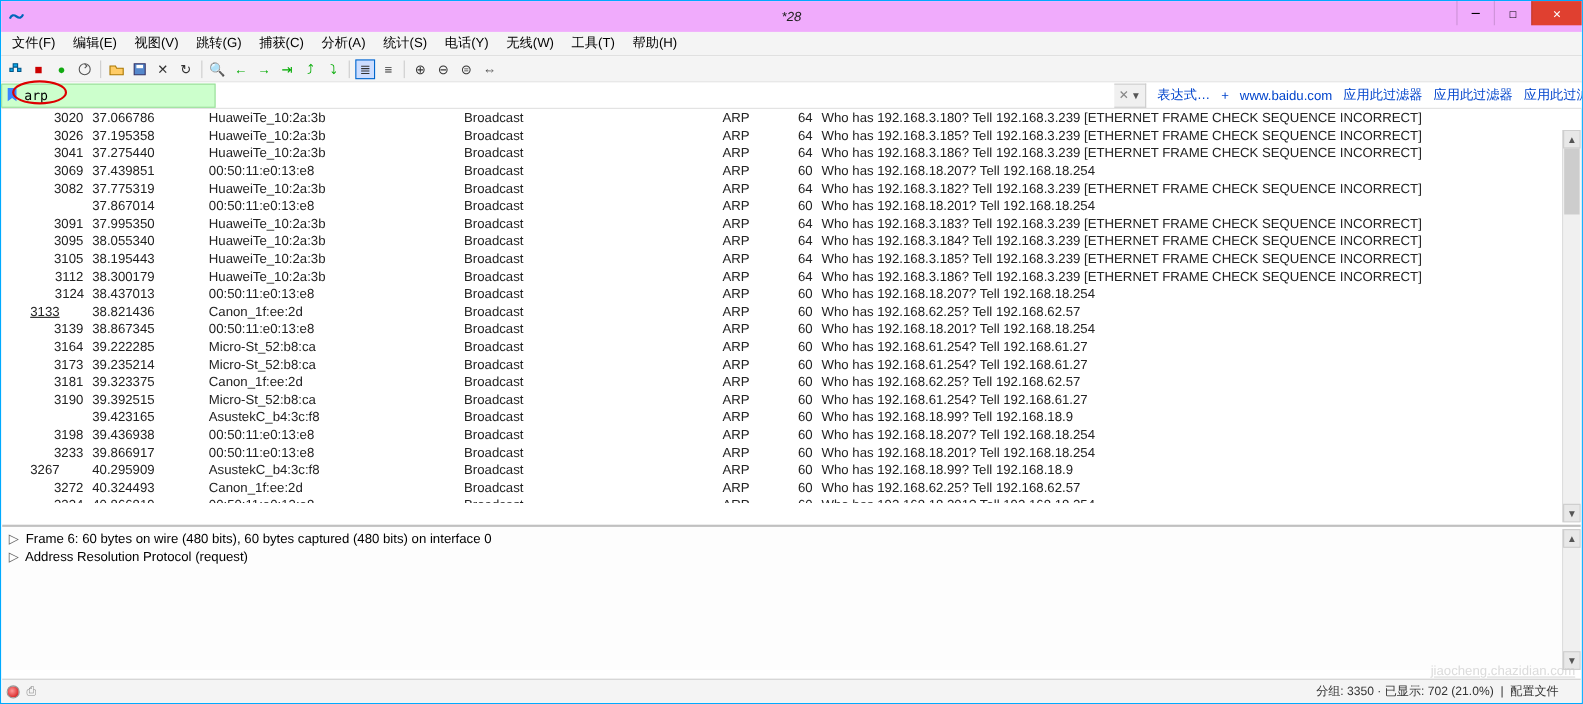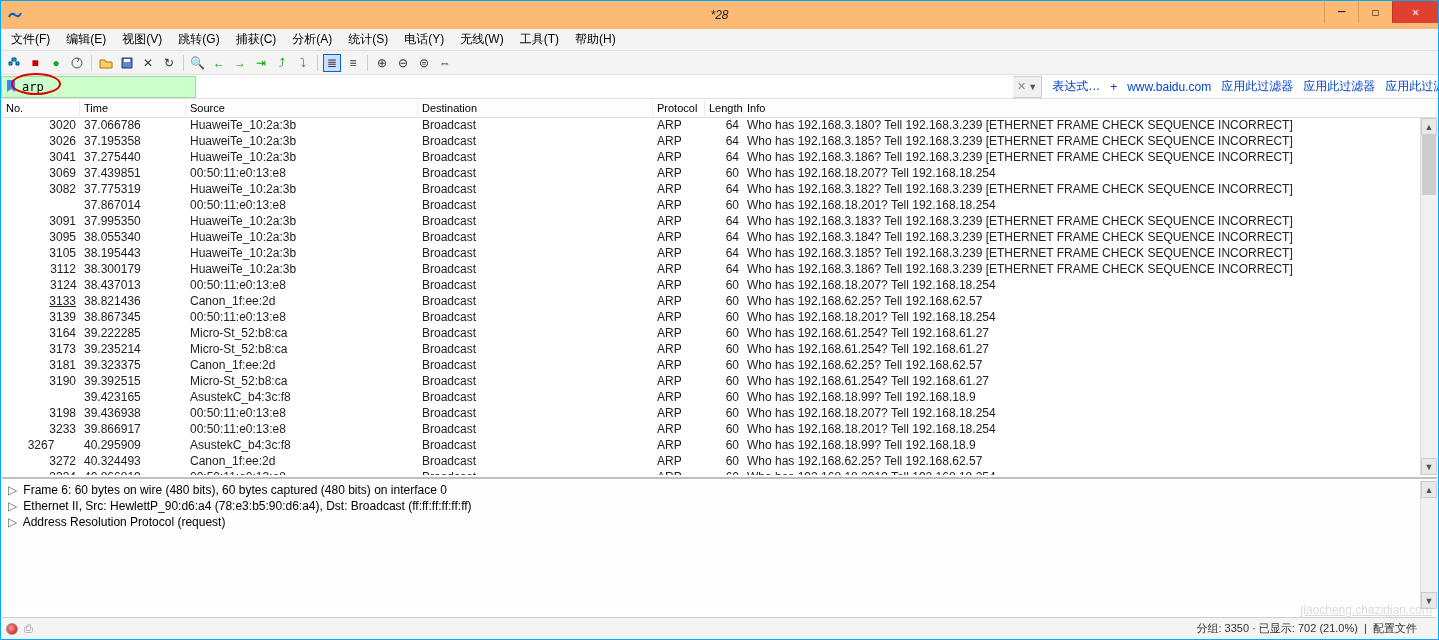--- a/index.html
+++ b/index.html
@@ -1,18 +1,18 @@
 <!DOCTYPE html>
 <html><head>
 <meta charset="utf-8">
 <style>
 * { margin: 0; padding: 0; box-sizing: border-box; font-family: Tahoma, Arial, sans-serif; }
 body { width: 1439px; height: 640px; overflow: hidden; background: #fff; border: 1px solid #00aaff; position: relative; }
 
-.titlebar { height: 28px; background: #fdba74; display: flex; align-items: center; justify-content: center; position: relative; }
+.titlebar { height: 28px; background: #f0abfc; display: flex; align-items: center; justify-content: center; position: relative; }
 .titlebar-title { color: #222; font-size: 12px; font-style: italic; }
 .app-icon { position: absolute; left: 6px; top: 6px; width: 16px; height: 16px; }
 .win-controls { position: absolute; right: 0; top: 0; display: flex; }
 .win-btn { width: 34px; height: 22px; display: flex; align-items: center; justify-content: center; font-family: monospace; font-size: 12px; cursor: pointer; border-left: 1px solid rgba(0,0,0,.15); }
 .win-close { background: #e04030; color: #fff; width: 46px; font-weight: bold; }
 
 .menubar { height: 22px; background: #f4f4f4; display: flex; align-items: center; padding: 0 2px; font-size: 12px; border-bottom: 1px solid #e0e0e0; }
 .menu-item { padding: 0 8px; cursor: pointer; }
 
 .toolbar { height: 24px; background: #f4f4f4; display: flex; align-items: center; padding: 0 4px; gap: 3px; border-bottom: 1px solid #e0e0e0; }
@@ -151,42 +151,33 @@
     <span class="filter-link">表达式…</span>
     <span class="filter-link">+</span>
     <span class="filter-link">www.baidu.com</span>
     <span class="filter-link">应用此过滤器</span>
     <span class="filter-link">应用此过滤器</span>
     <span class="filter-link">应用此过滤器</span>
   </div>
 </div>
 
 <div class="packet-list">
-  <div class="packet-header">
-    <div class="col-no">No.</div>
-    <div class="col-time">Time</div>
-    <div class="col-source">Source</div>
-    <div class="col-dest">Destination</div>
-    <div class="col-proto">Protocol</div>
-    <div class="col-len">Length</div>
-    <div class="col-info">Info</div>
-  </div>
   <div class="packet-rows" id="packet-rows">
       <div class="packet-row"><div class="col-no" style="text-align: right;">3020</div><div class="col-time">37.066786</div><div class="col-source">HuaweiTe_10:2a:3b</div><div class="col-dest">Broadcast</div><div class="col-proto">ARP</div><div class="col-len" style="text-align: right;">64</div><div class="col-info">Who has 192.168.3.180? Tell 192.168.3.239 [ETHERNET FRAME CHECK SEQUENCE INCORRECT]</div></div>
       <div class="packet-row"><div class="col-no" style="text-align: right;">3026</div><div class="col-time">37.195358</div><div class="col-source">HuaweiTe_10:2a:3b</div><div class="col-dest">Broadcast</div><div class="col-proto">ARP</div><div class="col-len" style="text-align: right;">64</div><div class="col-info">Who has 192.168.3.185? Tell 192.168.3.239 [ETHERNET FRAME CHECK SEQUENCE INCORRECT]</div></div>
       <div class="packet-row"><div class="col-no" style="text-align: right;">3041</div><div class="col-time">37.275440</div><div class="col-source">HuaweiTe_10:2a:3b</div><div class="col-dest">Broadcast</div><div class="col-proto">ARP</div><div class="col-len" style="text-align: right;">64</div><div class="col-info">Who has 192.168.3.186? Tell 192.168.3.239 [ETHERNET FRAME CHECK SEQUENCE INCORRECT]</div></div>
       <div class="packet-row"><div class="col-no" style="text-align: right;">3069</div><div class="col-time">37.439851</div><div class="col-source">00:50:11:e0:13:e8</div><div class="col-dest">Broadcast</div><div class="col-proto">ARP</div><div class="col-len" style="text-align: right;">60</div><div class="col-info">Who has 192.168.18.207? Tell 192.168.18.254</div></div>
       <div class="packet-row"><div class="col-no" style="text-align: right;">3082</div><div class="col-time">37.775319</div><div class="col-source">HuaweiTe_10:2a:3b</div><div class="col-dest">Broadcast</div><div class="col-proto">ARP</div><div class="col-len" style="text-align: right;">64</div><div class="col-info">Who has 192.168.3.182? Tell 192.168.3.239 [ETHERNET FRAME CHECK SEQUENCE INCORRECT]</div></div>
       <div class="packet-row"><div class="col-no" style="text-align: right; margin-top: 18px;">3084</div><div class="col-time">37.867014</div><div class="col-source">00:50:11:e0:13:e8</div><div class="col-dest">Broadcast</div><div class="col-proto">ARP</div><div class="col-len" style="text-align: right;">60</div><div class="col-info">Who has 192.168.18.201? Tell 192.168.18.254</div></div>
       <div class="packet-row"><div class="col-no" style="text-align: right;">3091</div><div class="col-time">37.995350</div><div class="col-source">HuaweiTe_10:2a:3b</div><div class="col-dest">Broadcast</div><div class="col-proto">ARP</div><div class="col-len" style="text-align: right;">64</div><div class="col-info">Who has 192.168.3.183? Tell 192.168.3.239 [ETHERNET FRAME CHECK SEQUENCE INCORRECT]</div></div>
       <div class="packet-row"><div class="col-no" style="text-align: right;">3095</div><div class="col-time">38.055340</div><div class="col-source">HuaweiTe_10:2a:3b</div><div class="col-dest">Broadcast</div><div class="col-proto">ARP</div><div class="col-len" style="text-align: right;">64</div><div class="col-info">Who has 192.168.3.184? Tell 192.168.3.239 [ETHERNET FRAME CHECK SEQUENCE INCORRECT]</div></div>
       <div class="packet-row"><div class="col-no" style="text-align: right;">3105</div><div class="col-time">38.195443</div><div class="col-source">HuaweiTe_10:2a:3b</div><div class="col-dest">Broadcast</div><div class="col-proto">ARP</div><div class="col-len" style="text-align: right;">64</div><div class="col-info">Who has 192.168.3.185? Tell 192.168.3.239 [ETHERNET FRAME CHECK SEQUENCE INCORRECT]</div></div>
       <div class="packet-row"><div class="col-no" style="text-align: right;">3112</div><div class="col-time">38.300179</div><div class="col-source">HuaweiTe_10:2a:3b</div><div class="col-dest">Broadcast</div><div class="col-proto">ARP</div><div class="col-len" style="text-align: right;">64</div><div class="col-info">Who has 192.168.3.186? Tell 192.168.3.239 [ETHERNET FRAME CHECK SEQUENCE INCORRECT]</div></div>
       <div class="packet-row"><div class="col-no" style="text-align: right; padding-left: 48px;">3124</div><div class="col-time">38.437013</div><div class="col-source">00:50:11:e0:13:e8</div><div class="col-dest">Broadcast</div><div class="col-proto">ARP</div><div class="col-len" style="text-align: right;">60</div><div class="col-info">Who has 192.168.18.207? Tell 192.168.18.254</div></div>
-      <div class="packet-row"><div class="col-no" style="text-align: right; text-decoration: underline;">3133</div><div class="col-time">38.821436</div><div class="col-source">Canon_1f:ee:2d</div><div class="col-dest">Broadcast</div><div class="col-proto">ARP</div><div class="col-len" style="text-align: right;">60</div><div class="col-info">Who has 192.168.62.25? Tell 192.168.62.57</div></div>
+      <div class="packet-row"><div class="col-no" style="text-align: center; text-decoration: underline;">3133</div><div class="col-time">38.821436</div><div class="col-source">Canon_1f:ee:2d</div><div class="col-dest">Broadcast</div><div class="col-proto">ARP</div><div class="col-len" style="text-align: right;">60</div><div class="col-info">Who has 192.168.62.25? Tell 192.168.62.57</div></div>
       <div class="packet-row"><div class="col-no" style="text-align: right;">3139</div><div class="col-time">38.867345</div><div class="col-source">00:50:11:e0:13:e8</div><div class="col-dest">Broadcast</div><div class="col-proto">ARP</div><div class="col-len" style="text-align: right;">60</div><div class="col-info">Who has 192.168.18.201? Tell 192.168.18.254</div></div>
       <div class="packet-row"><div class="col-no" style="text-align: right;">3164</div><div class="col-time">39.222285</div><div class="col-source">Micro-St_52:b8:ca</div><div class="col-dest">Broadcast</div><div class="col-proto">ARP</div><div class="col-len" style="text-align: right;">60</div><div class="col-info">Who has 192.168.61.254? Tell 192.168.61.27</div></div>
       <div class="packet-row"><div class="col-no" style="text-align: right;">3173</div><div class="col-time">39.235214</div><div class="col-source">Micro-St_52:b8:ca</div><div class="col-dest">Broadcast</div><div class="col-proto">ARP</div><div class="col-len" style="text-align: right;">60</div><div class="col-info">Who has 192.168.61.254? Tell 192.168.61.27</div></div>
       <div class="packet-row"><div class="col-no" style="text-align: right;">3181</div><div class="col-time">39.323375</div><div class="col-source">Canon_1f:ee:2d</div><div class="col-dest">Broadcast</div><div class="col-proto">ARP</div><div class="col-len" style="text-align: right;">60</div><div class="col-info">Who has 192.168.62.25? Tell 192.168.62.57</div></div>
       <div class="packet-row"><div class="col-no" style="text-align: right;">3190</div><div class="col-time">39.392515</div><div class="col-source">Micro-St_52:b8:ca</div><div class="col-dest">Broadcast</div><div class="col-proto">ARP</div><div class="col-len" style="text-align: right;">60</div><div class="col-info">Who has 192.168.61.254? Tell 192.168.61.27</div></div>
       <div class="packet-row"><div class="col-no" style="text-align: right; margin-top: 32px;">3193</div><div class="col-time">39.423165</div><div class="col-source">AsustekC_b4:3c:f8</div><div class="col-dest">Broadcast</div><div class="col-proto">ARP</div><div class="col-len" style="text-align: right;">60</div><div class="col-info">Who has 192.168.18.99? Tell 192.168.18.9</div></div>
       <div class="packet-row"><div class="col-no" style="text-align: right;">3198</div><div class="col-time">39.436938</div><div class="col-source">00:50:11:e0:13:e8</div><div class="col-dest">Broadcast</div><div class="col-proto">ARP</div><div class="col-len" style="text-align: right;">60</div><div class="col-info">Who has 192.168.18.207? Tell 192.168.18.254</div></div>
       <div class="packet-row"><div class="col-no" style="text-align: right;">3233</div><div class="col-time">39.866917</div><div class="col-source">00:50:11:e0:13:e8</div><div class="col-dest">Broadcast</div><div class="col-proto">ARP</div><div class="col-len" style="text-align: right;">60</div><div class="col-info">Who has 192.168.18.201? Tell 192.168.18.254</div></div>
       <div class="packet-row"><div class="col-no" style="text-align: center;">3267</div><div class="col-time">40.295909</div><div class="col-source">AsustekC_b4:3c:f8</div><div class="col-dest">Broadcast</div><div class="col-proto">ARP</div><div class="col-len" style="text-align: right;">60</div><div class="col-info">Who has 192.168.18.99? Tell 192.168.18.9</div></div>
       <div class="packet-row"><div class="col-no" style="text-align: right;">3272</div><div class="col-time">40.324493</div><div class="col-source">Canon_1f:ee:2d</div><div class="col-dest">Broadcast</div><div class="col-proto">ARP</div><div class="col-len" style="text-align: right;">60</div><div class="col-info">Who has 192.168.62.25? Tell 192.168.62.57</div></div>
@@ -195,21 +186,20 @@
   <div class="scrollbar-v">
     <div class="scroll-arrow">▲</div>
     <div class="scroll-thumb"></div>
     <div class="scroll-arrow bottom">▼</div>
   </div>
 </div>
 
 <div class="details-pane">
   <div id="details-lines">
       <div class="detail-line"><span class="expander">▷</span><span> Frame 6: 60 bytes on wire (480 bits), 60 bytes captured (480 bits) on interface 0</span></div>
-      <div class="detail-line"><span class="expander">▷</span><span> Ethernet II, Src: HewlettP_90:d6:a4 (78:e3:b5:90:d6:a4), Dst: Broadcast (ff:ff:ff:ff:ff:ff)</span></div>
       <div class="detail-line"><span class="expander">▷</span><span> Address Resolution Protocol (request)</span></div>
     </div>
   <div class="details-scrollbar">
     <div class="scroll-arrow">▲</div>
     <div class="scroll-arrow bottom">▼</div>
   </div>
 </div>
 
 <div class="watermark">jiaocheng.chazidian.com</div>
 

